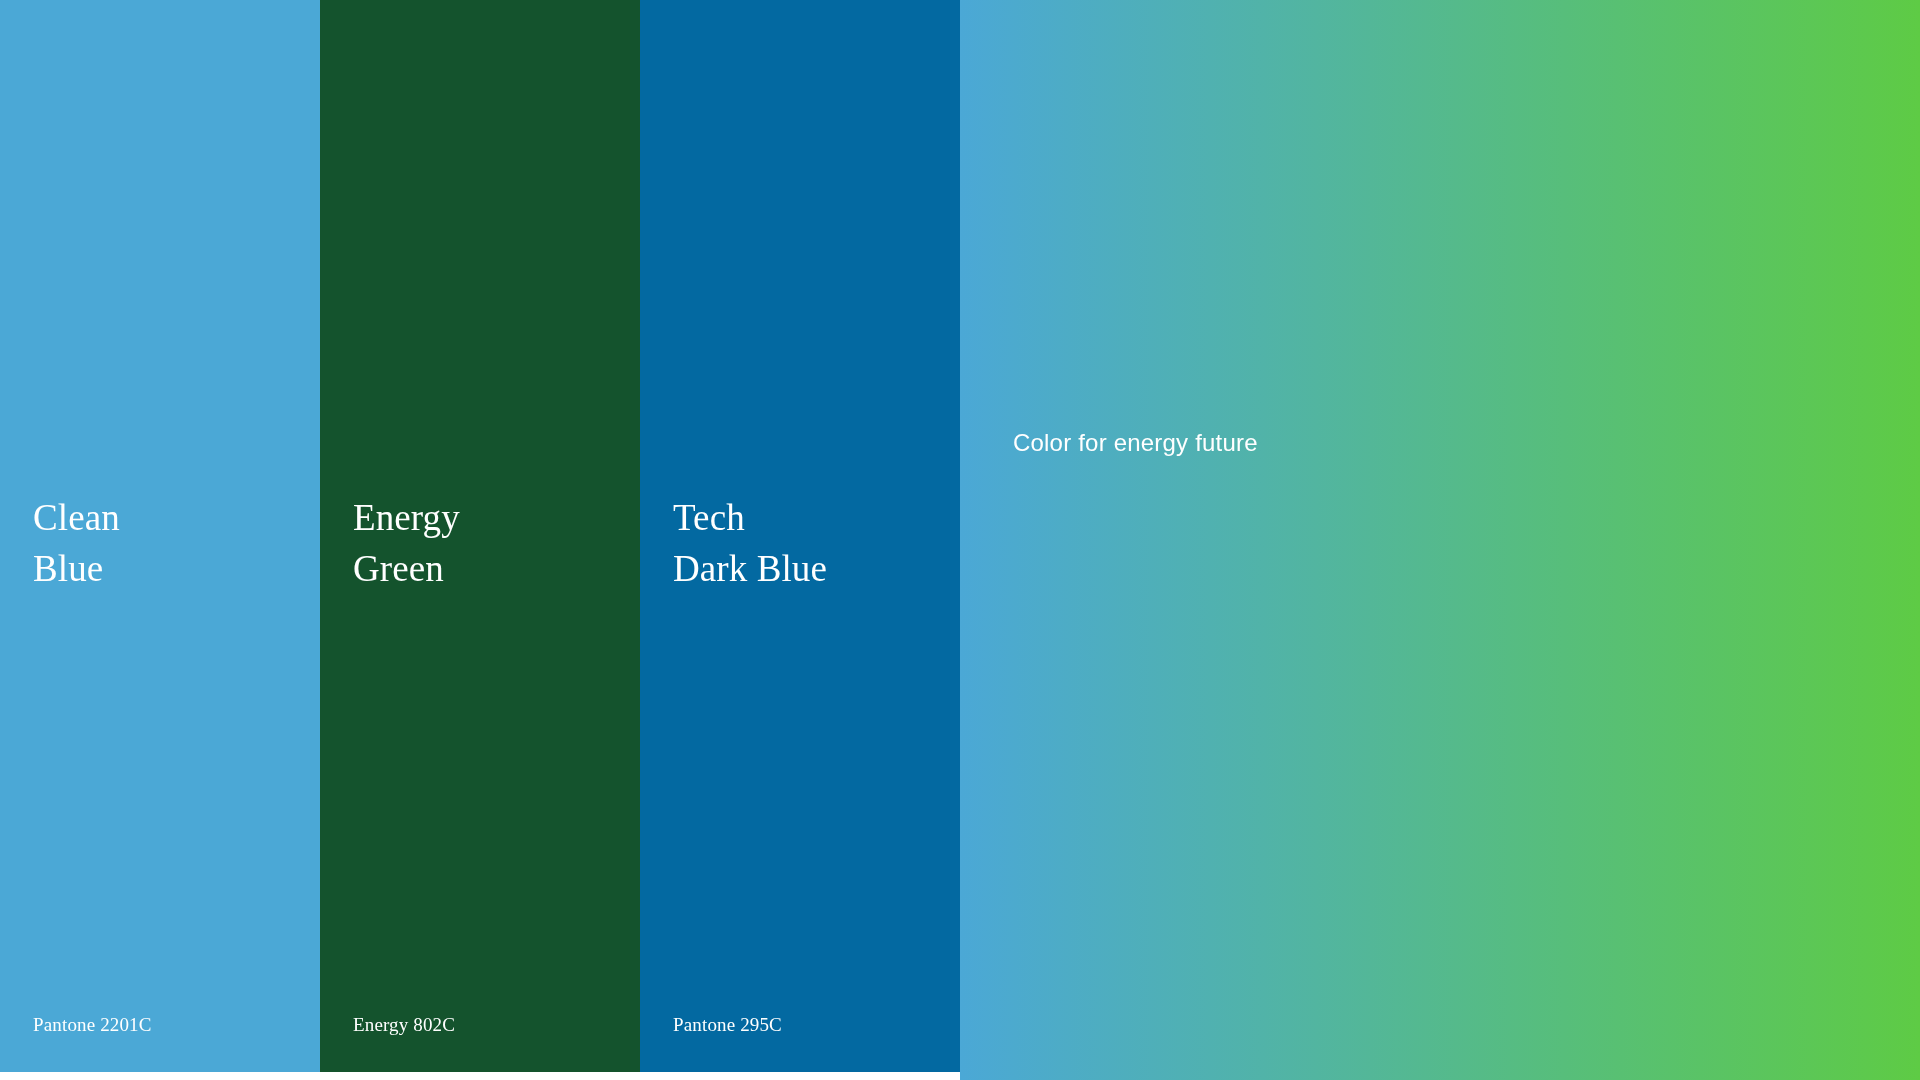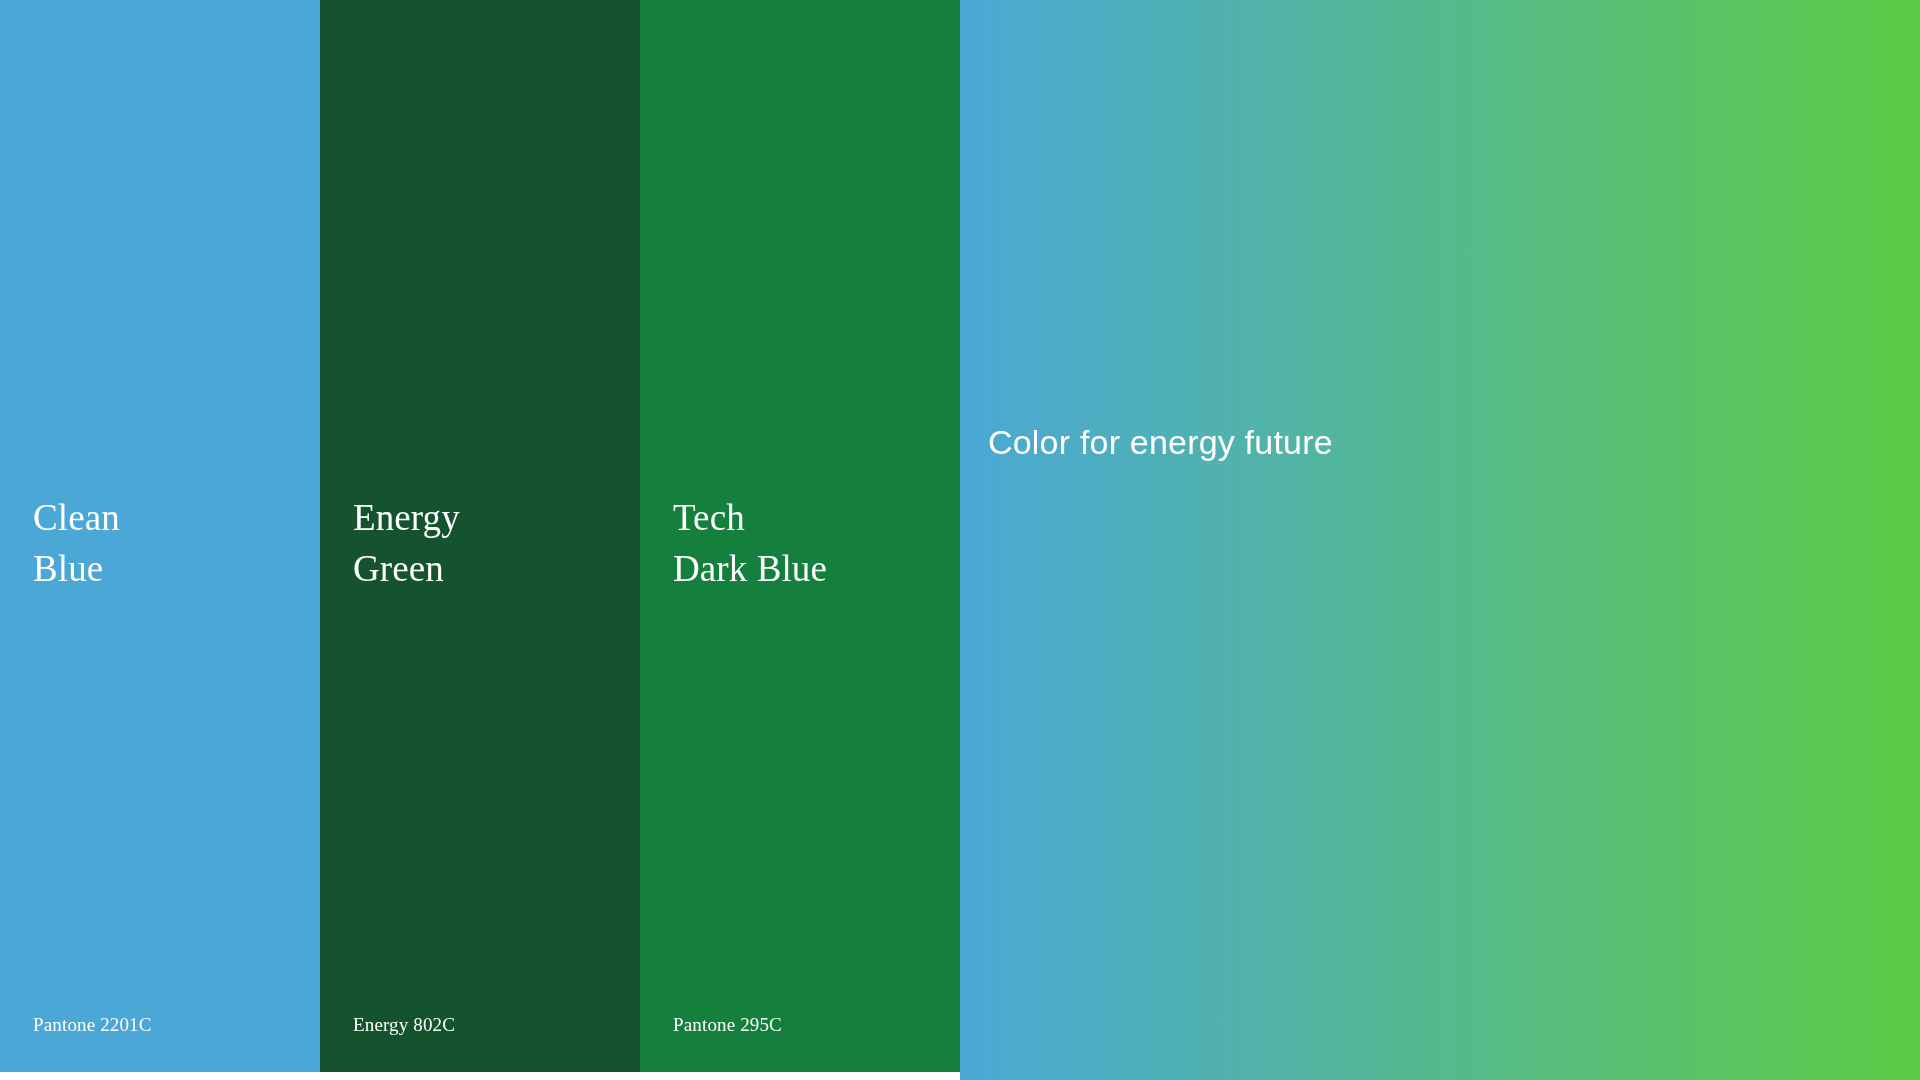--- a/index.html
+++ b/index.html
@@ -62,23 +62,23 @@
   #gradient-panel {
     position: relative;
     flex: 0 0 960px;
     width: 960px;
     height: 1080px;
     box-sizing: border-box;
   }
 
   #gradient-headline {
     position: absolute;
-    left: 988px;
+    left: 1013px;
     top: 419px;
-    font-size: 34px;
+    font-size: 24px;
     line-height: 47px;
     font-weight: 400;
     letter-spacing: 0.2px;
     color: #ffffff;
     margin: 0;
     white-space: nowrap;
   }
 </style>
 </head>
 <body>
@@ -90,21 +90,21 @@
 Blue</p>
     <p class="swatch-code">Pantone 2201C</p>
   </div>
 
   <div class="swatch" style="background-color: #14532d;">
     <p class="swatch-name">Energy
 Green</p>
     <p class="swatch-code">Energy 802C</p>
   </div>
 
-  <div class="swatch" style="background-color: #15803d;">
+  <div class="swatch" style="background-color: #0369a1;">
     <p class="swatch-name">Tech
 Dark Blue</p>
     <p class="swatch-code">Pantone 295C</p>
   </div>
 
   <div id="gradient-panel" style="background: linear-gradient(to right, rgb(75, 168, 214) 0%, rgb(94, 203, 69) 100%);"></div>
 
   <p id="gradient-headline">Color for energy future</p>
 
 </div>

